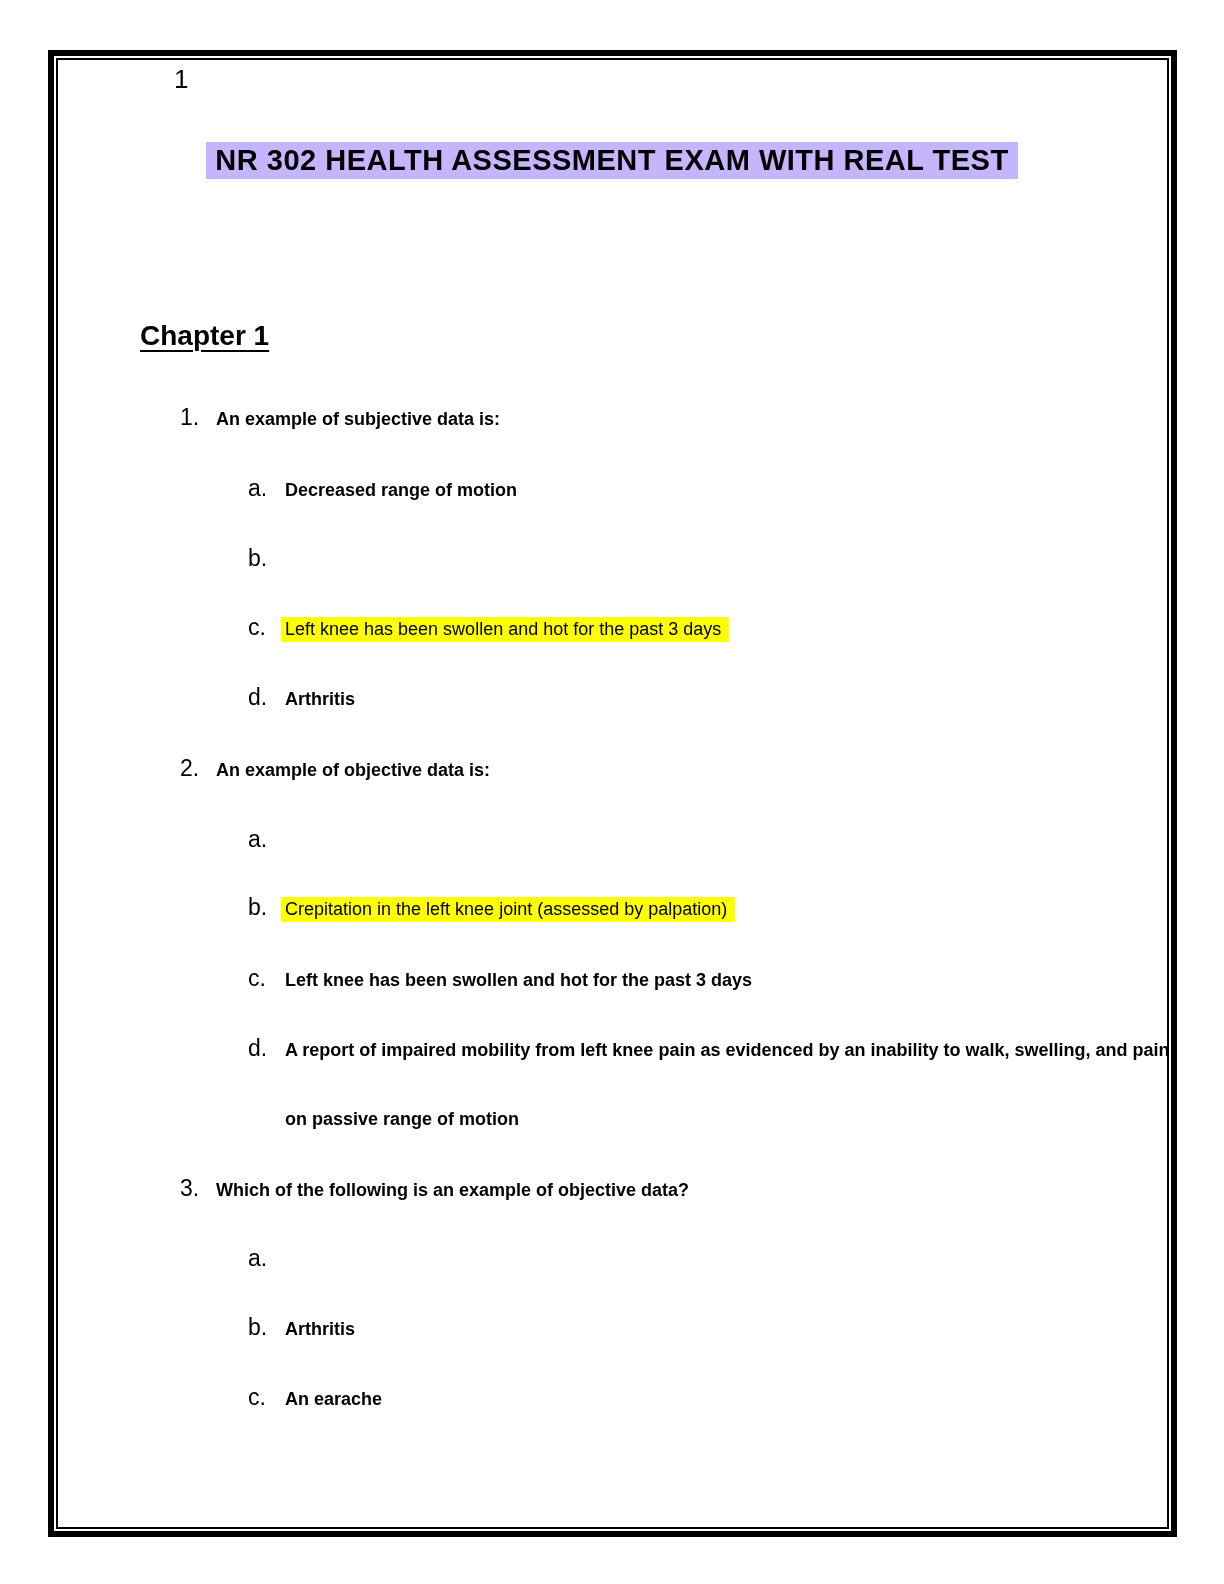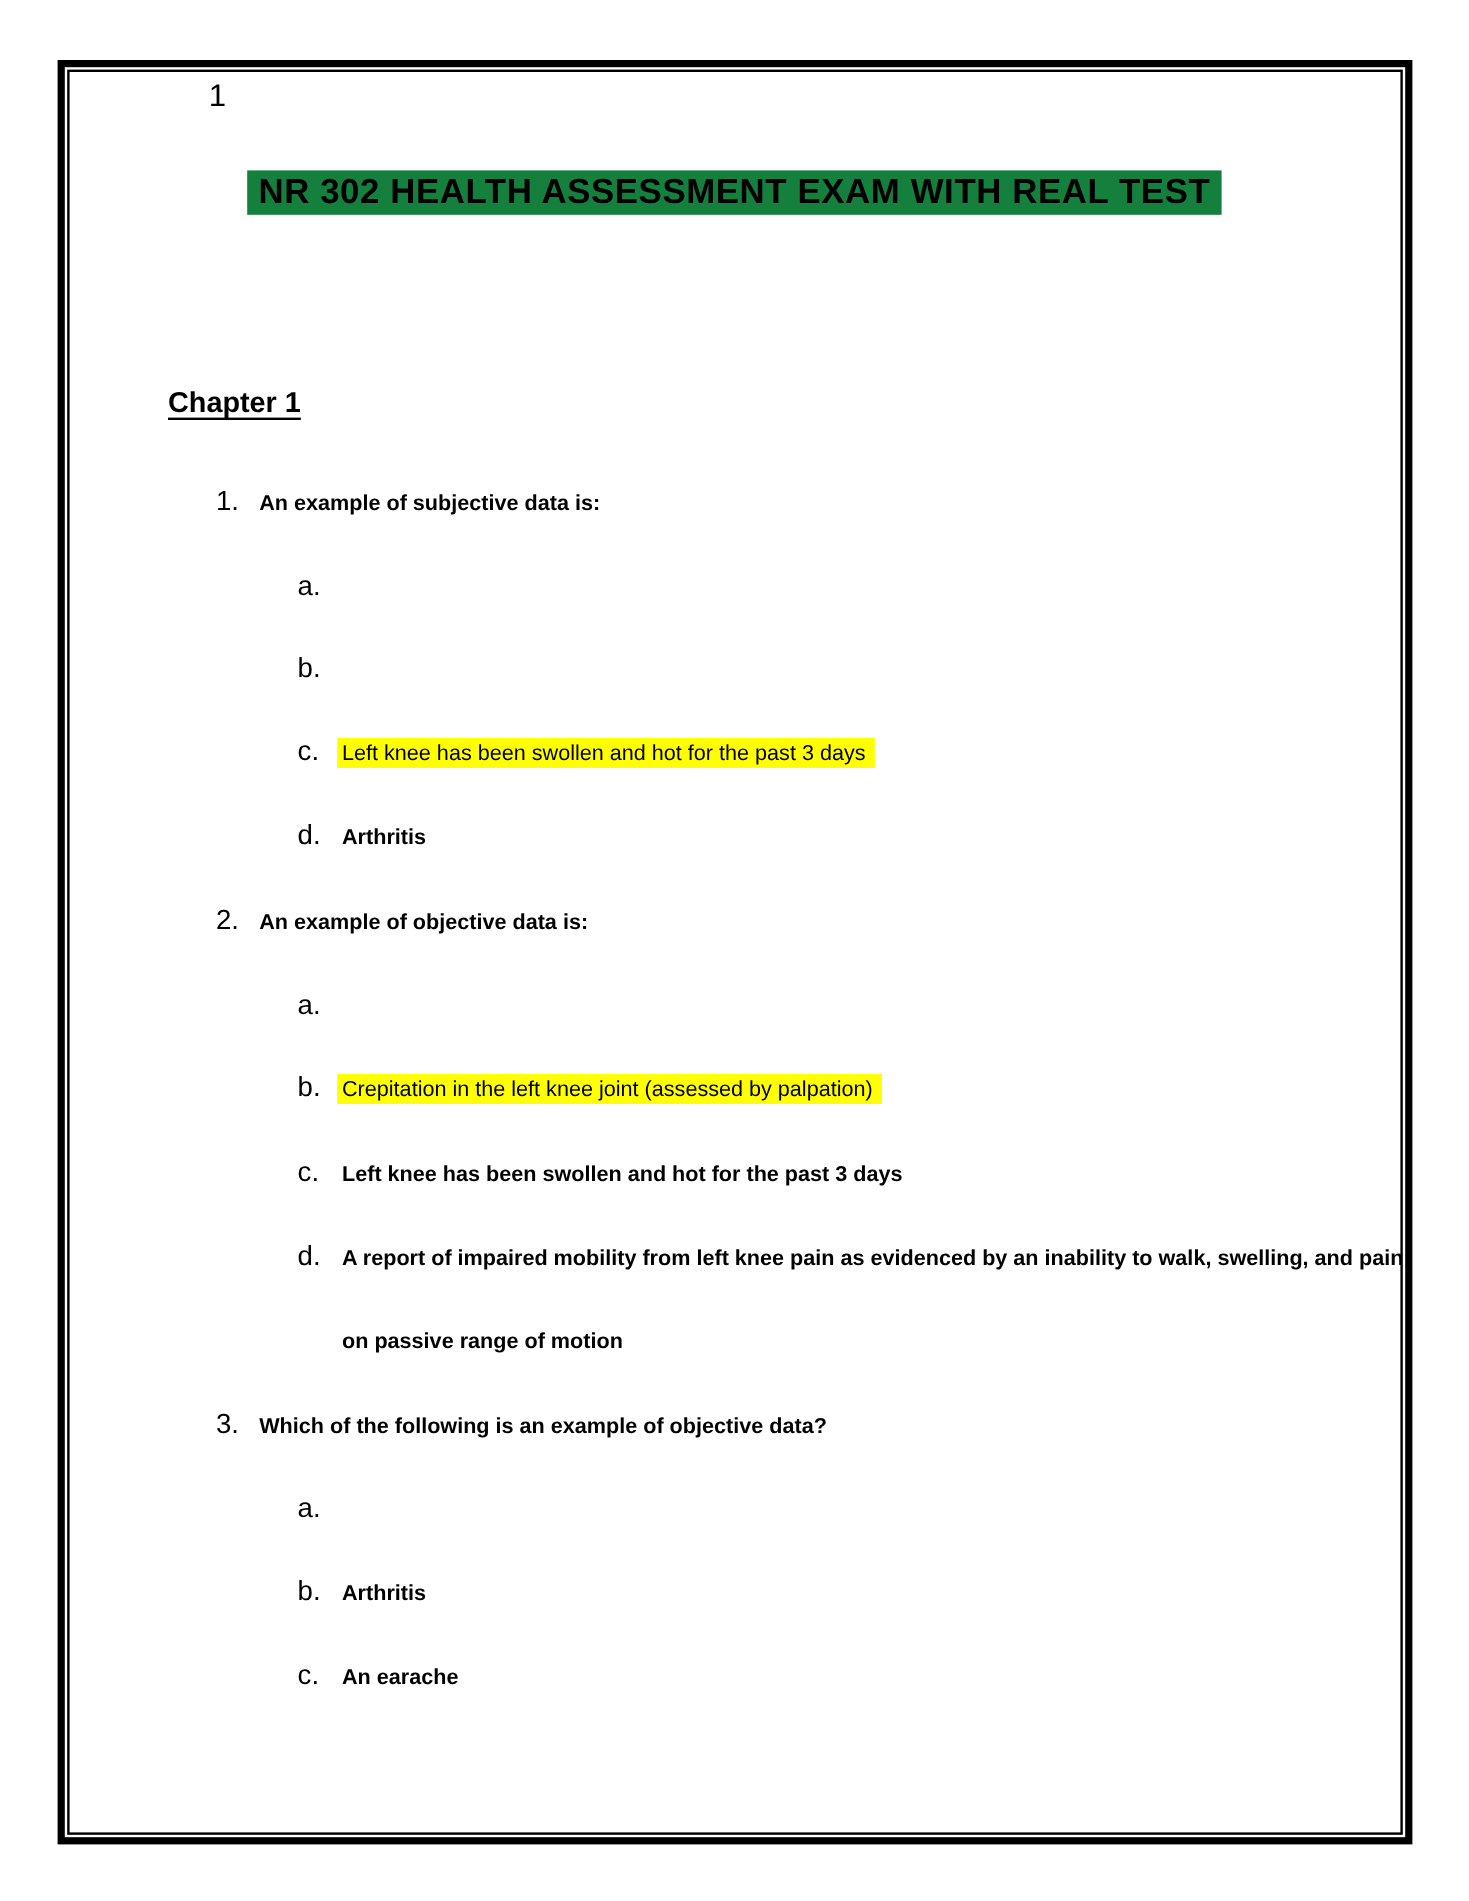--- a/index.html
+++ b/index.html
@@ -46,31 +46,31 @@
     top: 141px;
     width: 1110px;
     text-align: center;
   }
   .title-line {
     line-height: 39px;
     margin-bottom: 41px;
     white-space: nowrap;
   }
   .title-line .title-hl {
-    background: #15803d;
+    background: #c4b5fd;
     font-size: 29px;
     font-weight: 700;
     letter-spacing: 0.5px;
     padding: 2px 9px 3px 9px;
   }
   .chapter-heading {
     position: absolute;
     left: 140px;
     top: 320px;
-    font-size: 24px;
+    font-size: 28px;
     font-weight: 700;
     line-height: 32px;
     text-decoration: underline;
     text-decoration-thickness: 2px;
     text-underline-offset: 5px;
   }
   .qa-list {
     position: absolute;
     left: 180px;
     top: 383px;
@@ -128,20 +128,21 @@
 <div class="chapter-heading">Chapter 1</div>
 
 <div class="qa-list">
 
   <div class="row q-row">
     <span class="marker">1.</span>
     <span class="text">An example of subjective data is:</span>
   </div>
   <div class="row opt-row">
     <span class="marker">a.</span>
+    <span class="text">Decreased range of motion</span>
   </div>
   <div class="row opt-row">
     <span class="marker">b.</span>
   </div>
   <div class="row opt-row answer">
     <span class="marker">c.</span>
     <span class="text"><span class="answer-hl">Left knee has been swollen and hot for the past 3 days</span></span>
   </div>
   <div class="row opt-row">
     <span class="marker">d.</span>

